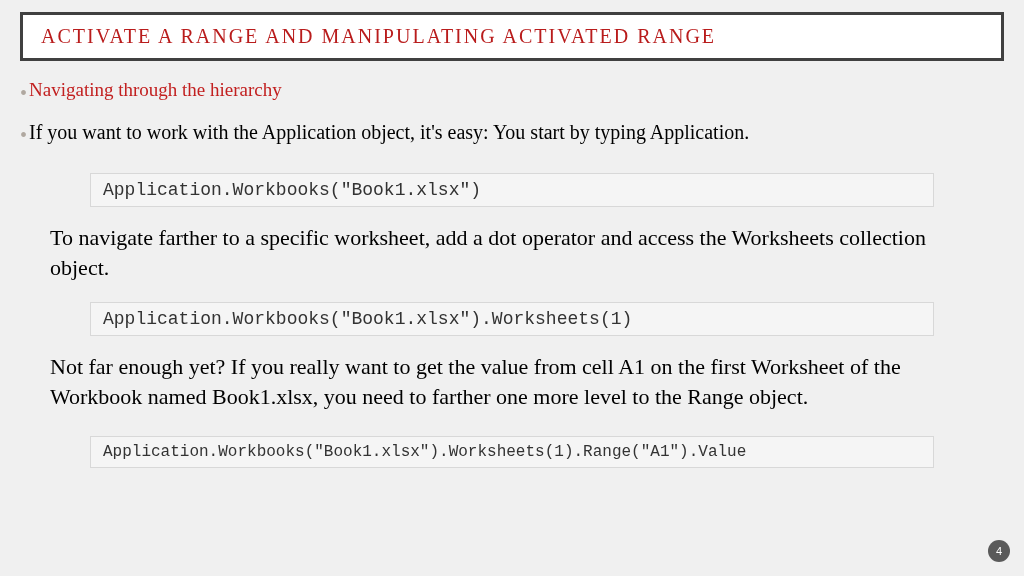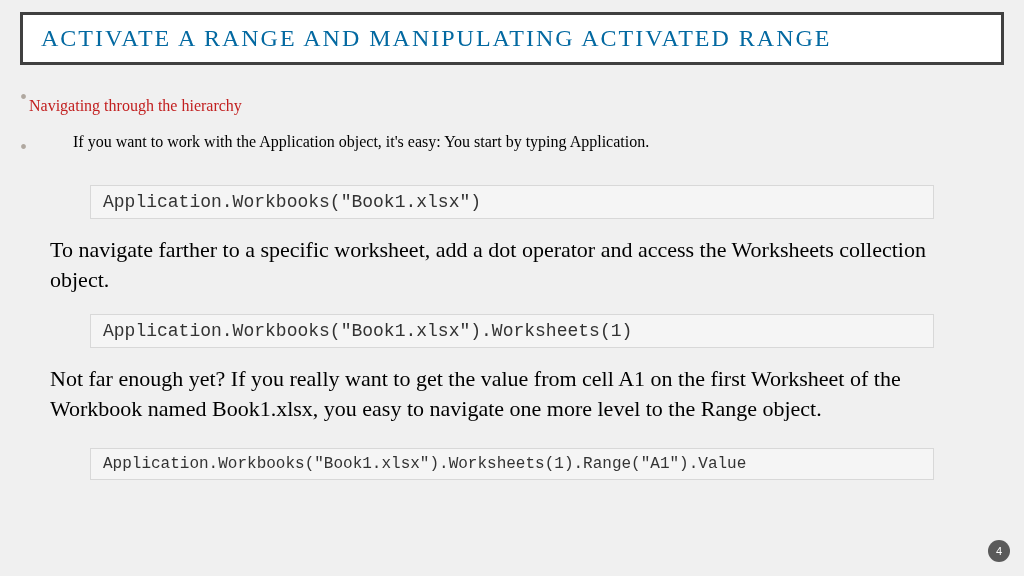--- a/index.html
+++ b/index.html
@@ -11,22 +11,22 @@
     position: relative;
     overflow: hidden;
   }
   .title-box {
     margin: 12px 20px 18px 20px;
     border: 3px solid #404040;
     background: #ffffff;
     padding: 10px 18px;
   }
   .title-text {
-    color: #0369a1;
-    font-size: 24px;
+    color: #b91c1c;
+    font-size: 20px;
     letter-spacing: 2px;
     font-weight: 500;
     font-family: Georgia, serif;
   }
   .content {
     padding: 0 20px;
   }
   .bullet-line {
     display: flex;
     align-items: flex-start;
@@ -34,27 +34,25 @@
   }
   .bullet {
     color: #b0a8a0;
     font-size: 20px;
     line-height: 1;
     margin-right: 2px;
     margin-top: 4px;
   }
   .red-text {
     color: #c22020;
-    font-size: 16px;
-    margin-top: 14px;
+    font-size: 19px;
   }
   .body-text {
     color: #000;
-    font-size: 16px;
-    margin-left: 44px;
+    font-size: 20px;
   }
   .para {
     color: #000;
     font-size: 22px;
     margin: 10px 30px 14px 30px;
     line-height: 1.35;
   }
   .code-block {
     margin: 28px 70px 16px 70px;
     background: #f5f5f5;
@@ -100,19 +98,19 @@
     <span class="bullet">•</span>
     <span class="body-text">If you want to work with the Application object, it's easy: You start by typing Application.</span>
   </div>
 
   <div class="code-block">Application.Workbooks("Book1.xlsx")</div>
 
   <div class="para">To navigate farther to a specific worksheet, add a dot operator and access the Worksheets collection object.</div>
 
   <div class="code-block mid">Application.Workbooks("Book1.xlsx").Worksheets(1)</div>
 
-  <div class="para">Not far enough yet? If you really want to get the value from cell A1 on the first Worksheet of the Workbook named Book1.xlsx, you easy to navigate one more level to the Range object.</div>
+  <div class="para">Not far enough yet? If you really want to get the value from cell A1 on the first Worksheet of the Workbook named Book1.xlsx, you need to farther one more level to the Range object.</div>
 
   <div class="code-block last">Application.Workbooks("Book1.xlsx").Worksheets(1).Range("A1").Value</div>
 
 </div>
 
 <div class="page-num">4</div>
 
 </body></html>

